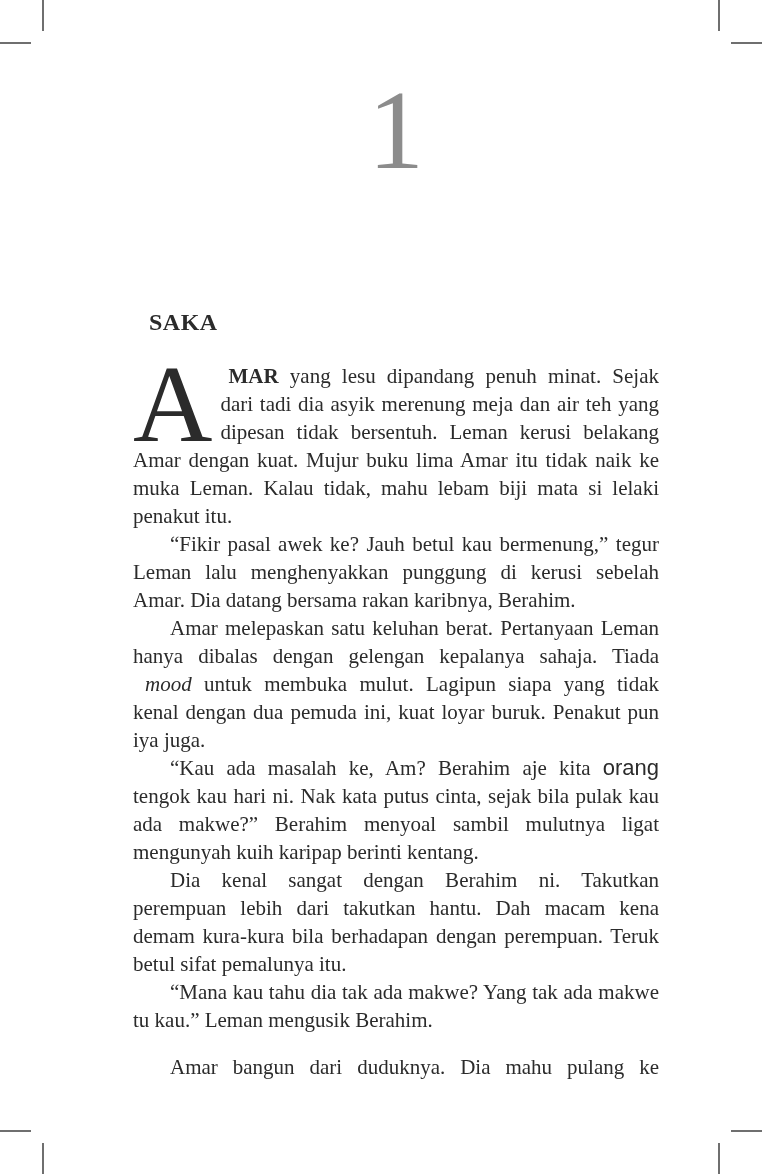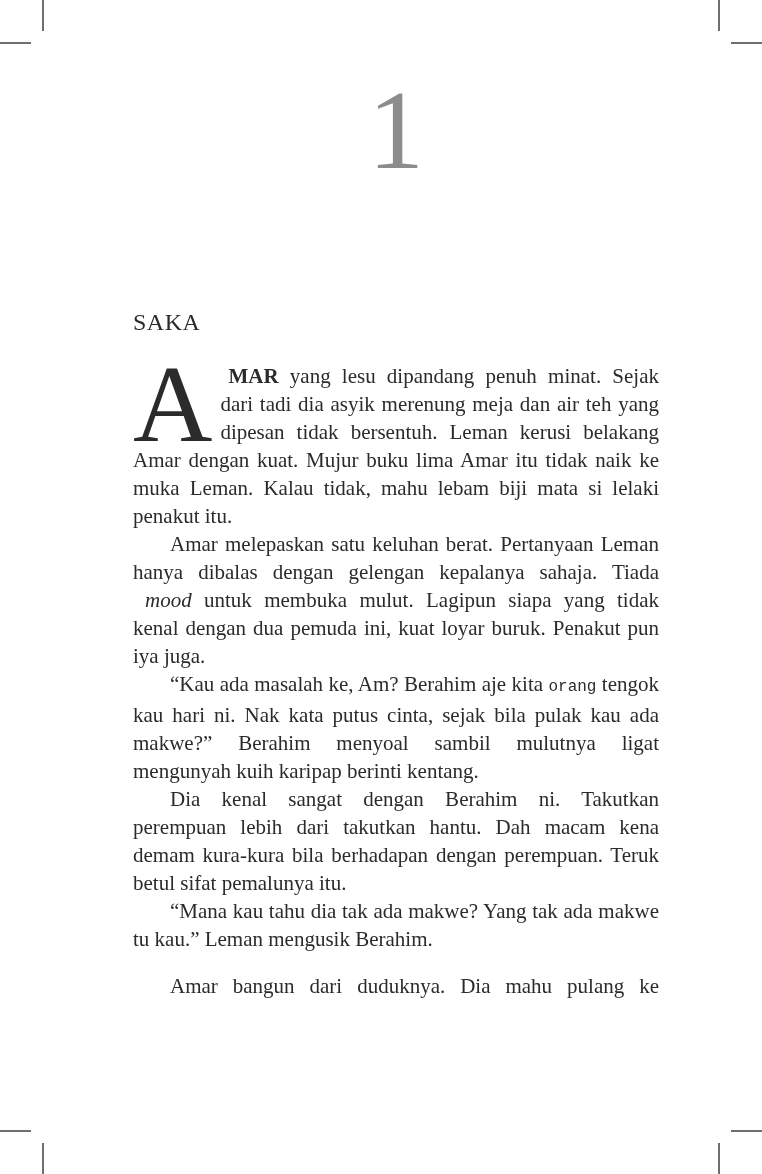--- a/index.html
+++ b/index.html
@@ -44,24 +44,24 @@
     right: 0;
     top: 74px;
     text-align: center;
     font-size: 112px;
     line-height: 1;
     color: var(--chapter-gray, #8c8c8c);
     font-weight: 400;
   }
   .section-title {
     position: absolute;
-    left: 0;
+    left: 16px;
     top: 309px;
     font-size: 24px;
-    font-weight: normal;
+    font-weight: bold;
     letter-spacing: 0.5px;
     color: var(--ink, #2b2b2b);
   }
   .body-text {
     position: absolute;
     left: 0;
     right: 0;
     top: 362px;
     font-size: 21px;
     line-height: 28px;
@@ -87,22 +87,22 @@
   }
   .lead-in {
     font-weight: bold;
     margin-left: 8px;
   }
   .italic-word {
     font-style: italic;
     margin-left: 12px;
   }
   .alt-word {
-    font-family: Liberation Mono, monospace;
-    font-size: 16px;
+    font-family: Liberation Sans, sans-serif;
+    font-size: 22px;
   }
 </style>
 </head>
 <body>
 
 <div class="page">
 
   <div class="crop v tl-v"></div>
   <div class="crop h tl-h"></div>
   <div class="crop v tr-v"></div>
@@ -115,20 +115,21 @@
   <div class="content">
 
     <div class="chapter-number">1</div>
 
     <div class="section-title">SAKA</div>
 
     <div class="body-text">
 
       <p class="opening"><span class="dropcap">A</span><span class="lead-in">MAR</span><span> yang lesu dipandang penuh minat. Sejak dari tadi dia asyik merenung meja dan air teh yang dipesan tidak bersentuh. Leman kerusi belakang Amar dengan kuat. Mujur buku lima Amar itu tidak naik ke muka Leman. Kalau tidak, mahu lebam biji mata si lelaki penakut itu.</span></p>
 
+      <p><span>“Fikir pasal awek ke? Jauh betul kau bermenung,” tegur Leman lalu menghenyakkan punggung di kerusi sebelah Amar. Dia datang bersama rakan karibnya, Berahim.</span></p>
 
       <p><span>Amar melepaskan satu keluhan berat. Pertanyaan Leman hanya dibalas dengan gelengan kepalanya sahaja. Tiada </span><span class="italic-word">mood</span><span> untuk membuka mulut. Lagipun siapa yang tidak kenal dengan dua pemuda ini, kuat loyar buruk. Penakut pun iya juga.</span></p>
 
       <p><span>“Kau ada masalah ke, Am? Berahim aje kita </span><span class="alt-word">orang</span><span> tengok kau hari ni. Nak kata putus cinta, sejak bila pulak kau ada makwe?” Berahim menyoal sambil mulutnya ligat mengunyah kuih karipap berinti kentang.</span></p>
 
       <p><span>Dia kenal sangat dengan Berahim ni. Takutkan perempuan lebih dari takutkan hantu. Dah macam kena demam kura-kura bila berhadapan dengan perempuan. Teruk betul sifat pemalunya itu.</span></p>
 
       <p><span>“Mana kau tahu dia tak ada makwe? Yang tak ada makwe tu kau.” Leman mengusik Berahim.</span></p>
 
       <p class="continues"><span>Amar bangun dari duduknya. Dia mahu pulang ke</span></p>

